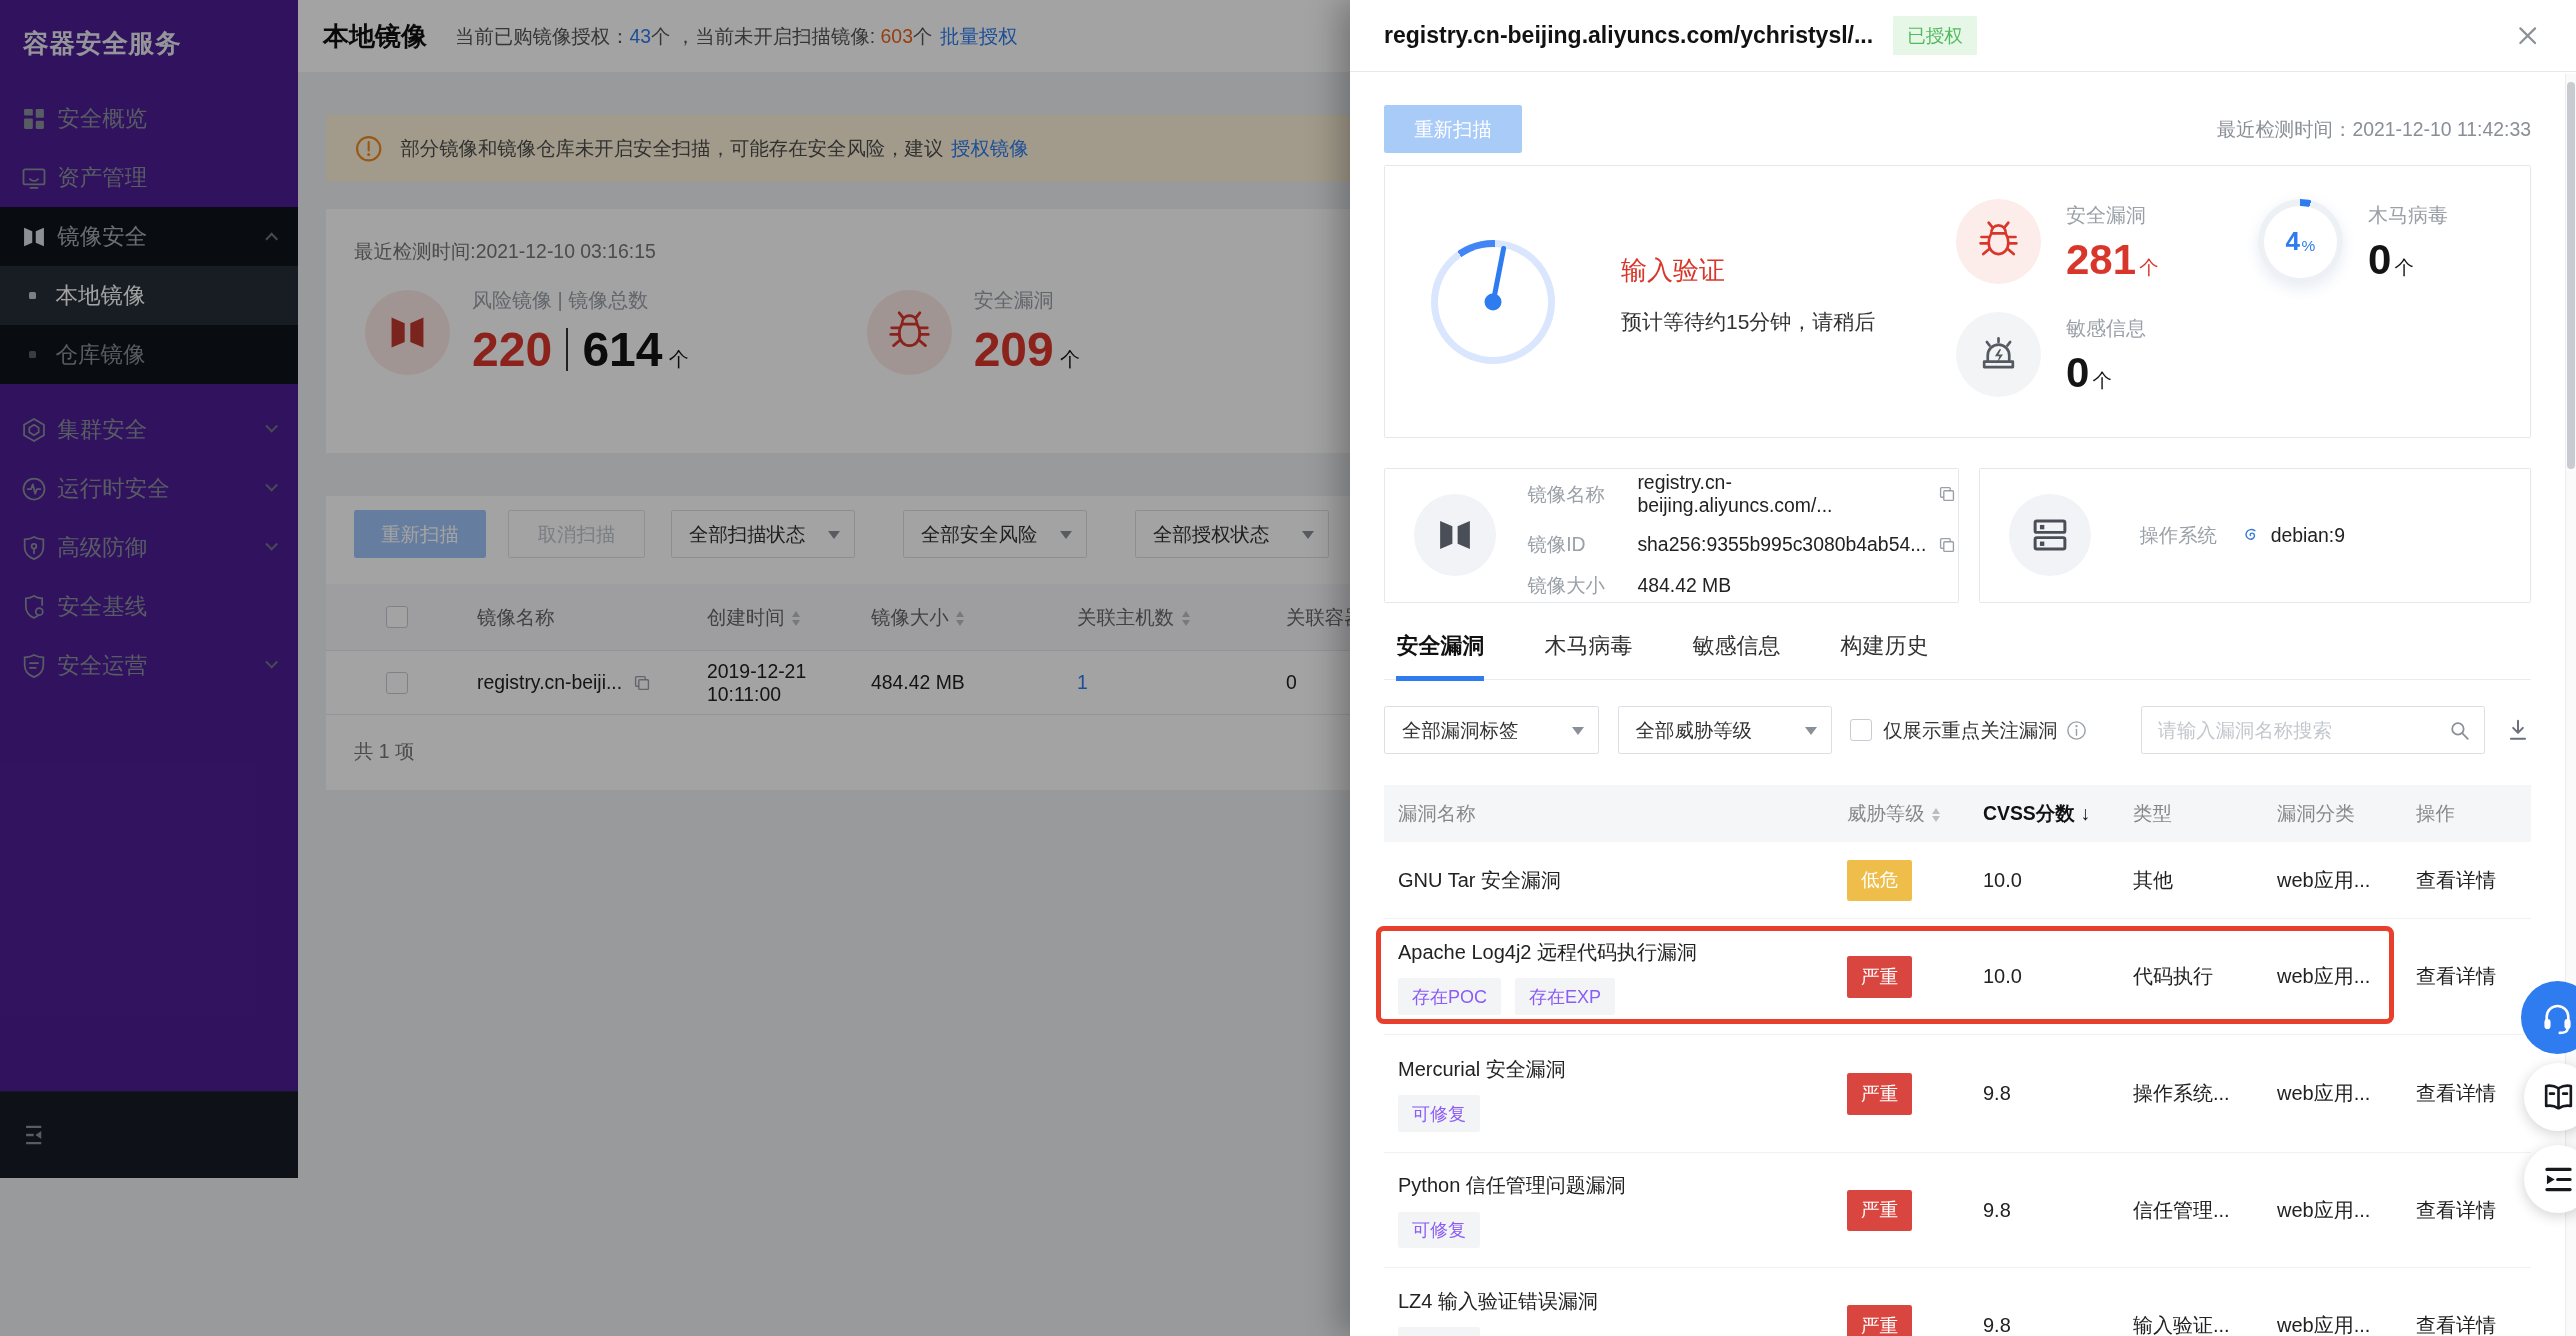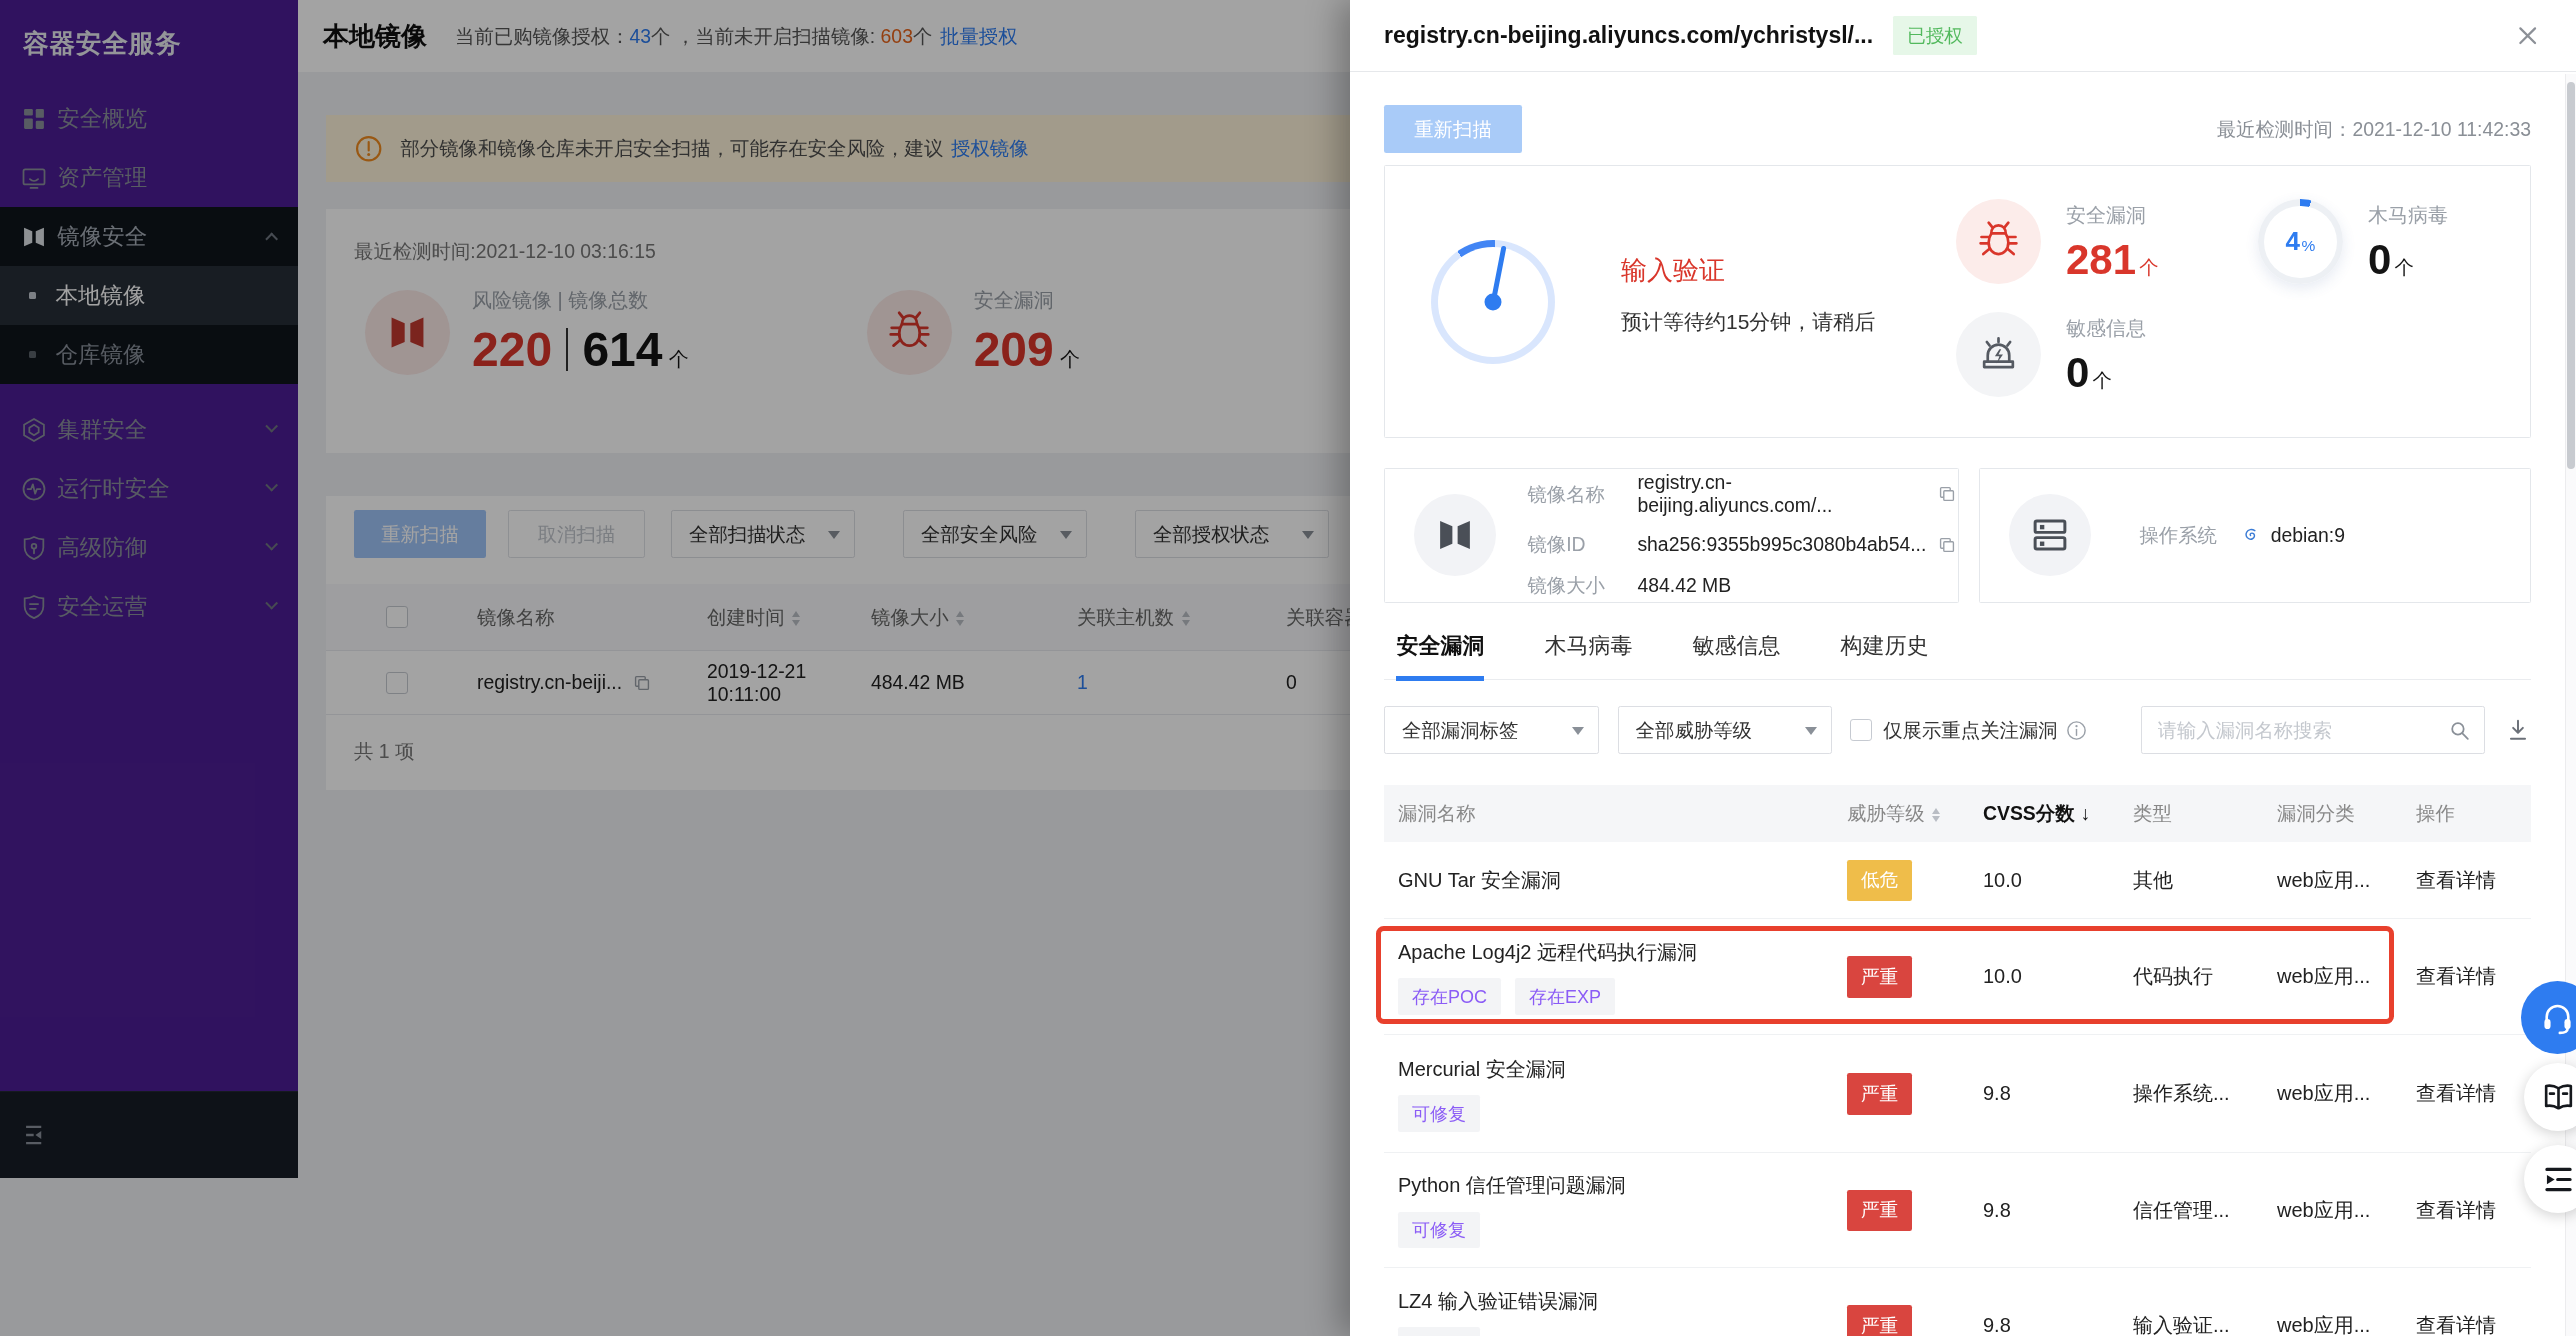--- a/index.html
+++ b/index.html
@@ -240,20 +240,27 @@
       <svg class="sb-ic" viewBox="0 0 48 48" fill="none" stroke="currentColor" stroke-width="3">
           <path d="M24 5c6 3 11 4 16 4v14c0 9-6 16-16 20C14 39 8 32 8 23V9c5 0 11-1 16-4z"></path>
           <circle cx="24" cy="21" r="4"></circle>
           <path d="M24 25v8" stroke-linecap="round"></path>
         </svg>
       <span class="sb-label">高级防御</span>
       <span class="chev down"></span>
     </div>
     <div class="sb-item">
       <svg class="sb-ic" viewBox="0 0 48 48" fill="none" stroke="currentColor" stroke-width="3">
+          <path d="M38 22V9c-5 0-10-1-14-4-4 3-9 4-14 4v14c0 9 6 16 14 20 3-1.5 6-3.6 8.5-6"></path>
+          <circle cx="33" cy="32" r="6"></circle>
+        </svg>
+      <span class="sb-label">安全基线</span>
+    </div>
+    <div class="sb-item">
+      <svg class="sb-ic" viewBox="0 0 48 48" fill="none" stroke="currentColor" stroke-width="3">
           <path d="M24 5c6 3 11 4 16 4v14c0 9-6 16-16 20C14 39 8 32 8 23V9c5 0 11-1 16-4z"></path>
           <path d="M17 19h14M17 27h10" stroke-linecap="round"></path>
         </svg>
       <span class="sb-label">安全运营</span>
       <span class="chev down"></span>
     </div>
   </nav>
   <div class="sb-bottom">
     <svg viewBox="0 0 48 48" fill="none" stroke="currentColor" stroke-width="4">
         <path d="M7 10h26M7 24h13M7 38h26"></path>

